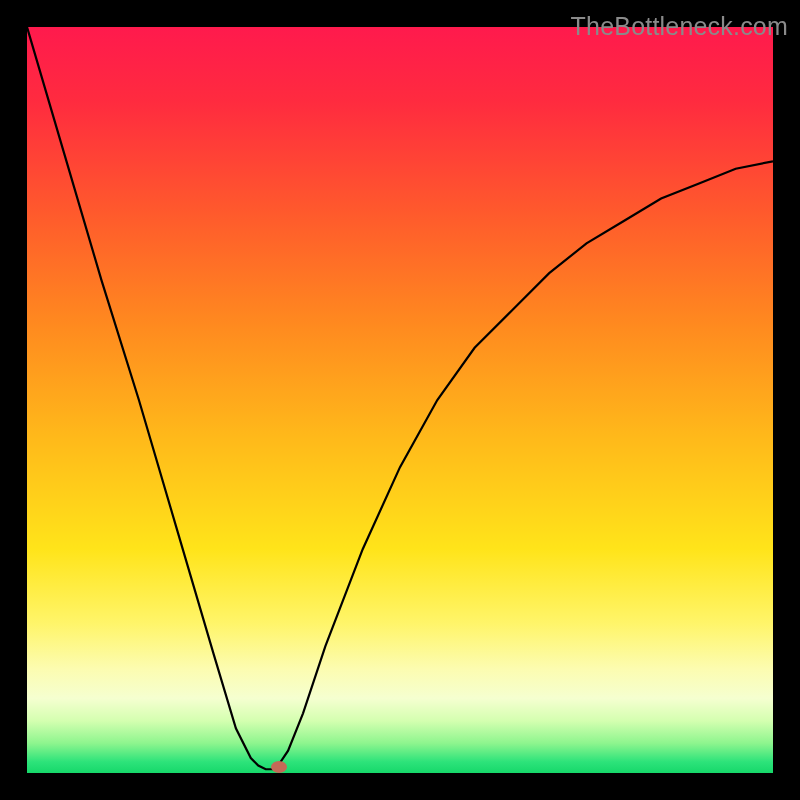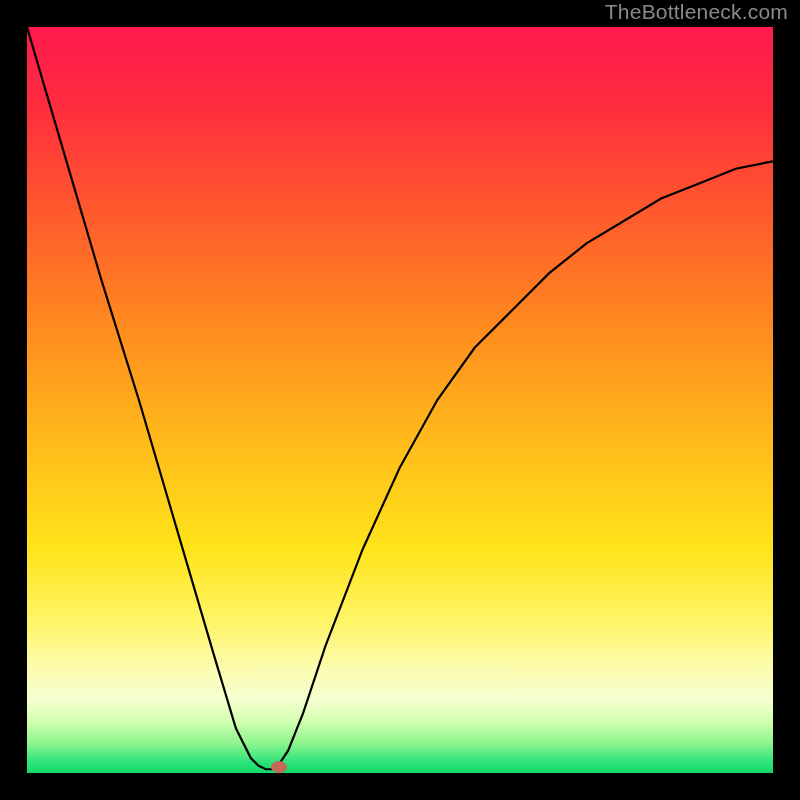--- a/index.html
+++ b/index.html
@@ -23,24 +23,24 @@
     width: 746px;
     height: 746px;
     overflow: hidden;
   }
   .gradient {
     position: absolute;
     inset: 0;
   }
   .watermark {
     position: absolute;
-    top: 0;
+    top: 12px;
     right: 12px;
     color: #8a8a8a;
-    font-size: 21px;
+    font-size: 25px;
     font-weight: 500;
     letter-spacing: 0.2px;
   }
   svg.curve {
     position: absolute;
     inset: 0;
   }
   .marker {
     position: absolute;
     width: 16px;

